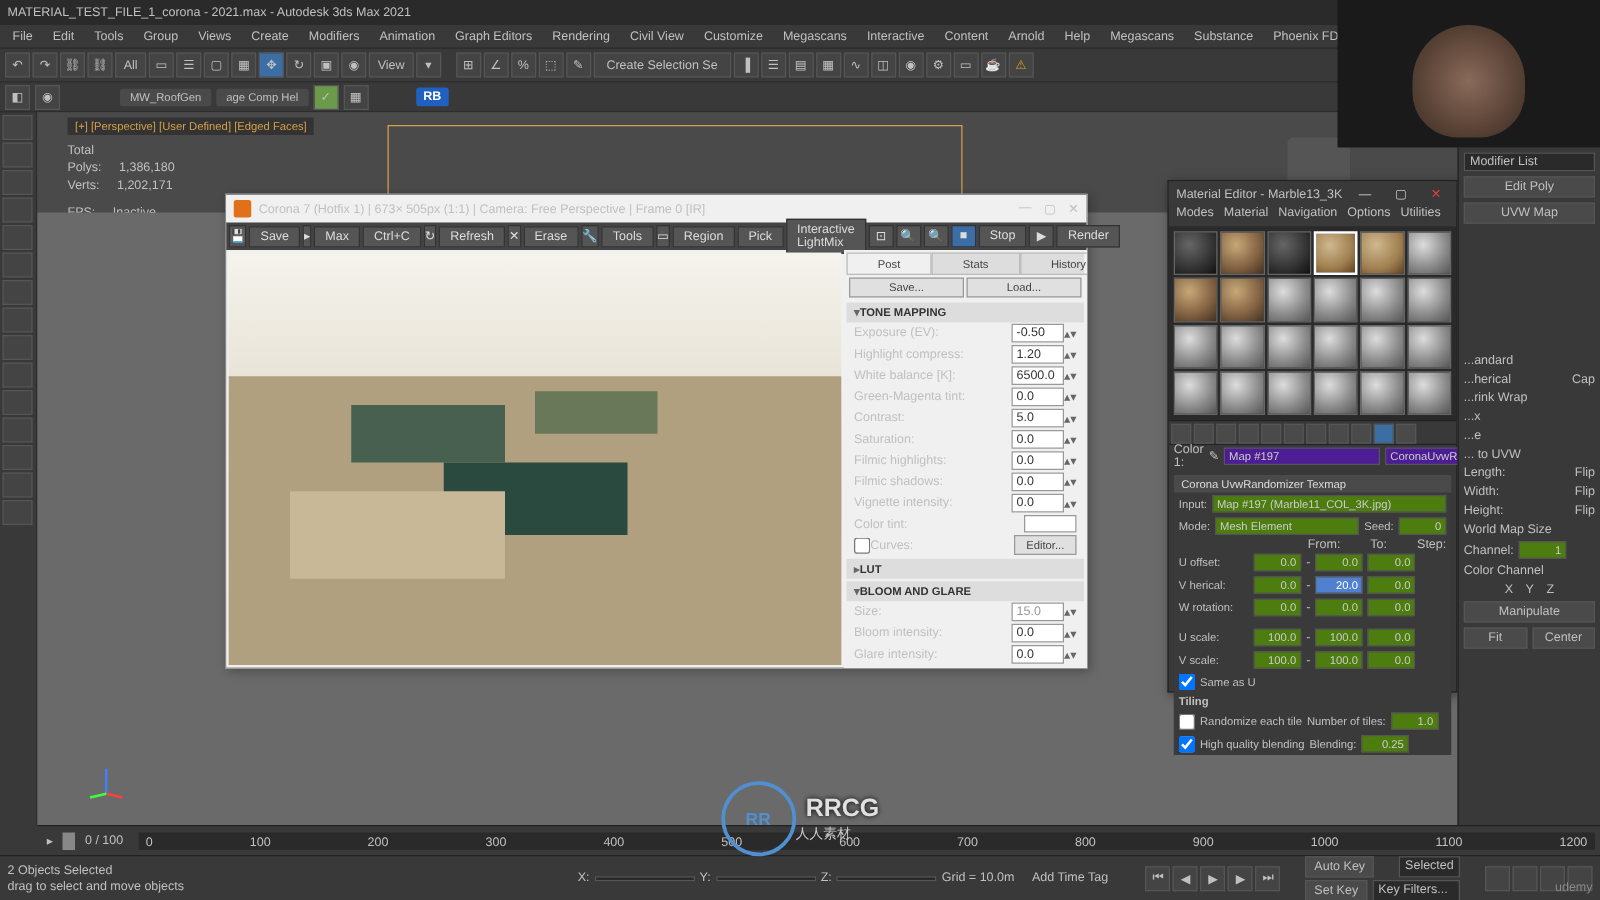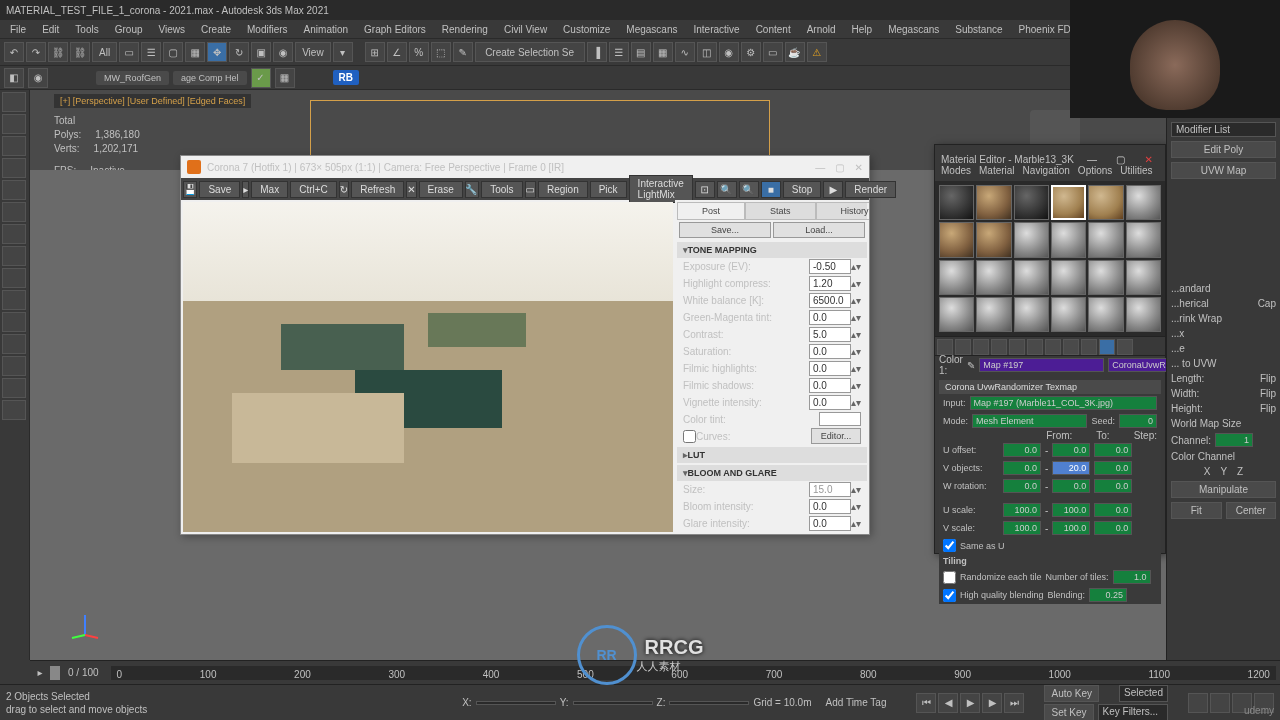--- a/index.html
+++ b/index.html
@@ -45,39 +45,39 @@
 .sec-head::before{content:"▸ ";color:#666}
 .sec-head.open::before{content:"▾ "}
 .row{display:flex;align-items:center;padding:1px 6px;font-size:9px;color:#333}
 .row label{flex:1}
 .row .val{width:42px;background:#fff;border:1px solid #999;padding:1px 3px;text-align:left;color:#333}
 .row .spin{width:10px;color:#666}
 .btn-row{display:flex;gap:2px;padding:2px}
 .gbtn{flex:1;background:#e0e0e0;border:1px solid #999;padding:2px;font-size:9px;color:#444;text-align:center}
 
 .med{position:absolute;top:144px;right:114px;width:232px;height:410px;background:#393939;border:1px solid #222;box-shadow:2px 2px 8px rgba(0,0,0,.5)}
-.med-title{height:20px;background:#393939;display:flex;align-items:flex-end;padding:0 6px;font-size:10px}
+.med-title{height:20px;background:#393939;display:flex;align-items:center;padding:0 6px;font-size:10px}
 .med-title .x{margin-left:auto;color:#ccc;padding:0 6px}
 .med-menu{height:16px;display:flex;gap:8px;padding:0 6px;font-size:9px}
 .med-slots{display:grid;grid-template-columns:repeat(6,1fr);gap:2px;padding:4px;background:#2a2a2a}
 .slot{aspect-ratio:1;background:radial-gradient(circle at 35% 30%,#ddd,#888 60%,#555);border:1px solid #666}
 .slot.brown{background:radial-gradient(circle at 35% 30%,#c8a878,#806040 60%,#403020)}
 .slot.dark{background:radial-gradient(circle at 35% 30%,#666,#333 60%,#111)}
 .slot.wood{background:radial-gradient(circle at 35% 30%,#d0b890,#a08050 60%,#604020)}
 .slot.active{border:2px solid #fff}
 .med-tool{height:20px;background:#393939;display:flex;gap:2px;padding:2px;border-top:1px solid #222;border-bottom:1px solid #222}
 .mtbtn{width:16px;height:16px;background:#4a4a4a;border:1px solid #555}
 .med-nav{height:18px;display:flex;align-items:center;padding:0 4px;gap:4px;font-size:9px}
 .med-nav input{flex:1;background:#4c1d95;border:1px solid #555;color:#ccc;padding:1px 3px;font-size:9px}
 .med-body{padding:4px;font-size:9px}
 .rollout{background:#3a3a3a;margin:2px 0}
 .rollout-h{background:#4a4a4a;padding:2px 6px;font-size:9px;color:#ddd}
 .mrow{display:flex;align-items:center;padding:2px 4px;gap:4px}
 .mrow label{font-size:9px}
-.mfield{background:#15803d;border:1px solid #555;padding:1px 3px;font-size:9px;color:#ccc;width:38px;text-align:right}
+.mfield{background:#4d7c0f;border:1px solid #555;padding:1px 3px;font-size:9px;color:#ccc;width:38px;text-align:right}
 .mfield.wide{width:auto;flex:1;text-align:left}
 .mfield.hl{background:#5080d0;color:#fff}
 .colhead{display:flex;gap:24px;padding:0 4px;font-size:9px;justify-content:flex-end}
 
 .cmdpanel{position:absolute;top:118px;right:0;width:114px;bottom:60px;background:#393939;border-left:1px solid #222;padding:2px;font-size:9px;overflow:hidden}
 .cmd-row{display:flex;align-items:center;padding:2px;gap:4px}
 .cmd-drop{background:#2a2a2a;border:1px solid #555;padding:1px 4px;flex:1}
 .cmd-btn{background:#4a4a4a;border:1px solid #555;padding:2px 6px;text-align:center}
 
 .timeline{position:absolute;bottom:36px;left:30px;right:0;height:24px;background:#393939;border-top:1px solid #222;display:flex;align-items:center}
@@ -456,21 +456,21 @@
           <span>Step:</span>
       </div>
       <div class="mrow">
           <label style="width:56px">U offset:</label>
           <div class="mfield">0.0</div>
           <span>-</span>
           <div class="mfield">0.0</div>
           <div class="mfield">0.0</div>
         </div>
       <div class="mrow">
-          <label style="width:56px">V objects:</label>
+          <label style="width:56px">V herical:</label>
           <div class="mfield">0.0</div>
           <span>-</span>
           <div class="mfield hl">20.0</div>
           <div class="mfield">0.0</div>
         </div>
       <div class="mrow">
           <label style="width:56px">W rotation:</label>
           <div class="mfield">0.0</div>
           <span>-</span>
           <div class="mfield">0.0</div>

